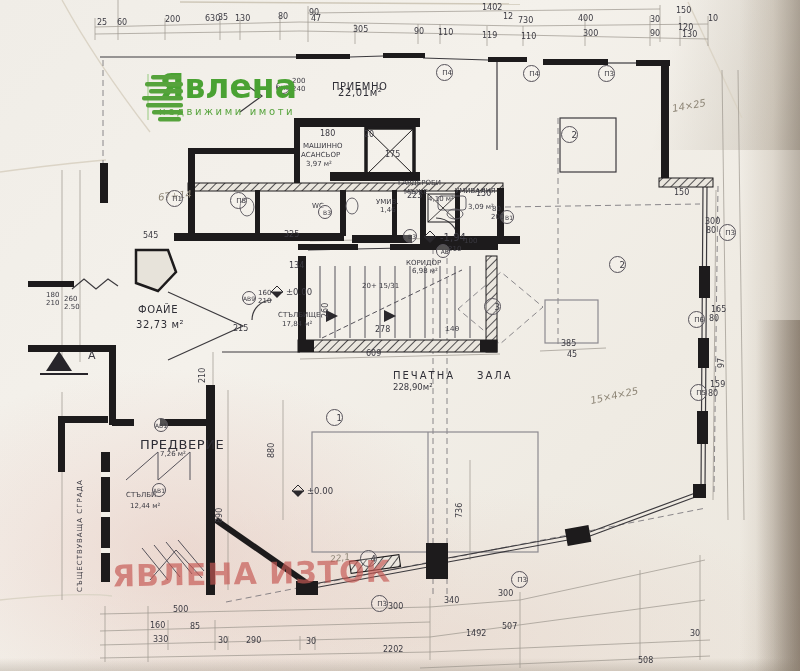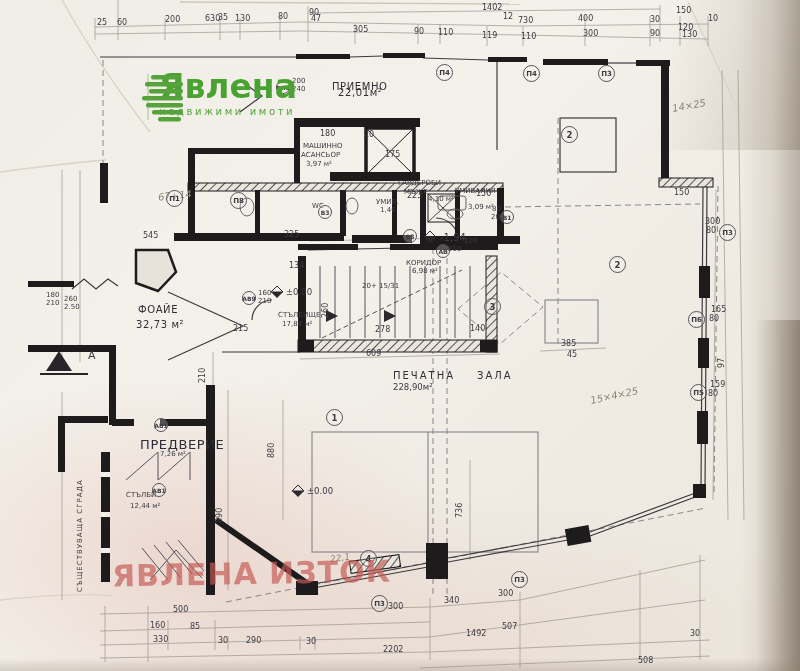--- a/index.html
+++ b/index.html
@@ -12,21 +12,21 @@
   .edge-r{left:auto;right:0;width:60px;background:linear-gradient(to right,rgba(170,156,138,0) 0%,rgba(166,152,134,.25) 55%,rgba(118,104,88,.45) 100%);}
   .edge-r2{left:auto;right:0;top:320px;width:44px;height:351px;background:linear-gradient(to right,rgba(140,122,104,0),rgba(104,88,72,.5));}
   .fold-tr{height:150px;background:linear-gradient(100deg,transparent 82%,rgba(150,138,120,.28) 96%,rgba(120,108,92,.35));}
   .edge-b{top:auto;bottom:0;height:13px;background:linear-gradient(to top,rgba(138,126,110,.28),transparent);}
   .t{position:absolute;font-size:8.5px;color:#3b3a42;white-space:nowrap;z-index:5;line-height:1;}
   .dim{font-size:8px;}
   .sm{font-size:7px;}
   .room{font-size:10px;letter-spacing:.6px;color:#2f2e36;}
   .rot{transform:rotate(-90deg);transform-origin:left bottom;}
   .circ{position:absolute;z-index:5;width:15px;height:15px;border:1px solid #56525a;border-radius:50%;
-        display:flex;align-items:center;justify-content:center;font-size:7px;color:#3b3a42;background:rgba(250,248,243,.25);font-weight:bold;}
+        display:flex;align-items:center;justify-content:flex-end;font-size:7px;color:#3b3a42;background:rgba(250,248,243,.25);}
   .circ.sm2{width:12px;height:12px;font-size:6px;}
   .circ.rm{font-size:8.5px;}
   .pencil{position:absolute;z-index:5;color:#8e8677;font-style:italic;font-size:10px;white-space:nowrap;}
   #logo{position:absolute;left:137px;top:70px;display:flex;align-items:flex-start;z-index:6;}
   #logo .bars{margin-top:2px;}
   #logo .sep{width:2px;height:46px;background:#c4ddb4;margin:4px 10px 0 10px;}
   #logo .brand{font-size:33px;font-weight:bold;color:#4aa233;line-height:1;}
   #logo .tag{font-size:10px;letter-spacing:2.6px;color:#57a43d;margin-top:3px;}
   #wm{position:absolute;left:112px;top:556px;z-index:7;font-size:30px;font-weight:bold;letter-spacing:1px;
       color:#c65a55;opacity:.68;transform:rotate(-1deg);white-space:nowrap;}
@@ -429,21 +429,21 @@
 <span class="t dim" style="left:690px;top:630px;">30</span>
 <span class="t dim" style="left:383px;top:646px;">2202</span>
 <span class="t dim" style="left:502px;top:623px;">507</span>
 <span class="t dim" style="left:638px;top:657px;">508</span>
 
 <span class="t dim" style="left:143px;top:232px;">545</span>
 <span class="t dim" style="left:284px;top:231px;">325</span>
 <span class="t dim" style="left:289px;top:262px;">134</span>
 <span class="t dim" style="left:233px;top:325px;">215</span>
 <span class="t dim" style="left:375px;top:326px;">278</span>
-<span class="t dim" style="left:470px;top:325px;">140</span>
+<span class="t dim" style="left:445px;top:325px;font-family:Liberation Mono, monospace;">140</span>
 <span class="t dim" style="left:366px;top:350px;">609</span>
 <span class="t dim" style="left:561px;top:340px;">385</span>
 <span class="t dim" style="left:320px;top:130px;">180</span>
 <span class="t dim" style="left:364px;top:131px;">20</span>
 <span class="t dim" style="left:385px;top:131px;margin-top:20px;">175</span>
 <span class="t dim" style="left:476px;top:190px;">150</span>
 <span class="t dim" style="left:407px;top:192px;">223</span>
 <span class="t sm" style="left:448px;top:238px;margin-left:16px;">100</span>
 <span class="t sm" style="left:448px;top:246px;">210</span>
 <span class="t sm" style="left:492px;top:206px;">80</span>

